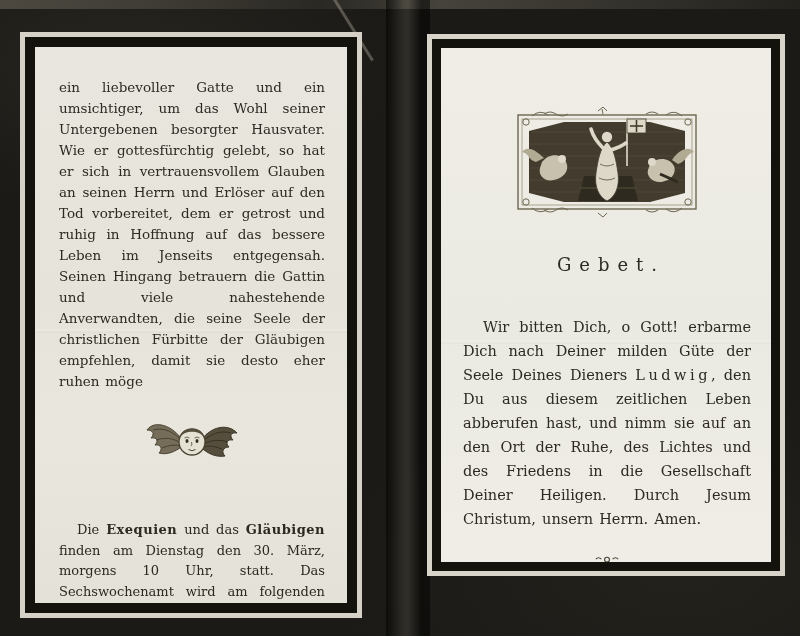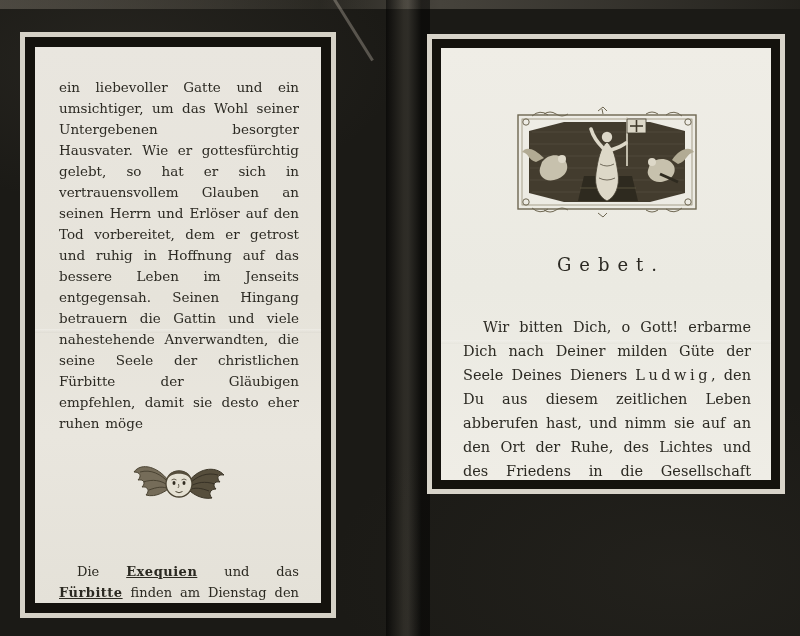--- a/index.html
+++ b/index.html
@@ -23,28 +23,28 @@
   }
   .fold-crease-top{
     position:absolute;left:352px;top:-6px;width:3px;height:72px;
     background:rgba(200,193,178,0.35);transform:rotate(-32deg);
     pointer-events:none;
   }
   .panel{
     position:absolute;box-sizing:border-box;overflow:hidden;
   }
   .panel-left{
-    left:25px;top:37px;width:306px;height:576px;
+    left:25px;top:37px;width:332px;height:576px;
     border:10px solid #14120d;
     box-shadow:0 0 0 5px #d5d1c6;
     background:linear-gradient(180deg,#e9e6df 0%, #e6e3da 45%, #e9e6de 70%, #e4e1d8 100%);
     padding:30px 22px 8px 24px;
   }
   .panel-right{
-    left:432px;top:39px;width:348px;height:450px;
+    left:432px;top:39px;width:348px;height:532px;
     border:9px solid #14120d;
     box-shadow:0 0 0 5px #d8d4ca;
     background:linear-gradient(180deg,#efede6 0%, #ecead f2 0%, #ecead0 0%, #ecebe3 55%, #efede6 100%);
     background:linear-gradient(180deg,#efede6 0%, #ebeae2 55%, #efede6 100%);
     padding:0 20px 0 22px;
   }
   .crease-h{
     position:absolute;left:0;right:0;height:4px;pointer-events:none;
     background:linear-gradient(180deg, rgba(255,255,255,0.55), rgba(100,94,82,0.10));
   }
@@ -55,21 +55,21 @@
   .closing{
     margin:13px 0 0 0;text-align:center;font-weight:bold;font-size:15px;
     color:#2c2a23;letter-spacing:1px;
   }
   .ornament-center{display:flex;justify-content:center;}
   .cherub-wrap{margin-top:22px;}
   .notice{
     margin:52px 0 0 0;font-size:13px;line-height:20.5px;text-align:justify;
     text-indent:18px;color:#2b2921;word-spacing:1px;
   }
-  .notice .b{font-weight:bold;letter-spacing:0.5px;text-decoration:underline;}
+  .notice .b{font-weight:bold;letter-spacing:0.5px;}
   .engraving-wrap{margin-top:56px;}
   .prayer-heading{
     margin:34px 0 0 0;text-align:center;font-weight:normal;
     font-size:18px;letter-spacing:8px;padding-left:8px;color:#2c2a23;
   }
   .prayer{
     margin:40px 0 0 0;font-size:14.5px;line-height:24px;text-align:justify;
     text-indent:20px;color:#2c2a23;word-spacing:1.5px;
   }
   .prayer .name{letter-spacing:3.5px;}
@@ -99,21 +99,21 @@
         <circle cx="50" cy="28" r="13" fill="#e5e1d3" stroke="#4a4332" stroke-width="1.3"></circle>
         <path d="M38,23 C39,12 61,12 62,23 C57,16 43,16 38,23 Z" fill="#564e3c"></path>
         <ellipse cx="45" cy="27" rx="1.5" ry="1.9" fill="#332e22"></ellipse>
         <ellipse cx="55" cy="27" rx="1.5" ry="1.9" fill="#332e22"></ellipse>
         <path d="M42.5,24 q2.5,-2 5,0 M52.5,24 q2.5,-2 5,0" fill="none" stroke="#4a4332" stroke-width="0.8"></path>
         <path d="M49.5,28 q1,2.5 -0.5,4" fill="none" stroke="#4a4332" stroke-width="0.8"></path>
         <path d="M46.5,35.5 q3.5,2.5 7,0" fill="none" stroke="#4a4332" stroke-width="1"></path>
       </svg>
     </div>
 
-    <p class="notice"><span>Die </span><span class="b">Exequien</span><span> und das </span><span class="b">Fürbitte</span><span> finden am Dienstag den 30. März, morgens 10 Uhr, statt. Das Sechswochenamt wird am folgenden Tage um 10 Uhr abgehalten.</span></p>
+    <p class="notice"><span>Die </span><span class="b">Exequien</span><span> und das </span><span class="b">Gläubigen</span><span> finden am Dienstag den 30. März, morgens 10 Uhr, statt. Das Sechswochenamt wird am folgenden Tage um 10 Uhr abgehalten.</span></p>
   </div>
 
   <div class="panel panel-right">
     <div class="crease-h" style="top:292px;opacity:.35;"></div>
 
     <div class="ornament-center engraving-wrap">
       <svg width="186" height="116" viewBox="0 0 186 116">
 
         <rect x="4" y="11" width="178" height="94" fill="none" stroke="#6e6752" stroke-width="1.4"></rect>
         <rect x="8" y="15" width="170" height="86" fill="none" stroke="#8a8269" stroke-width="0.7"></rect>

